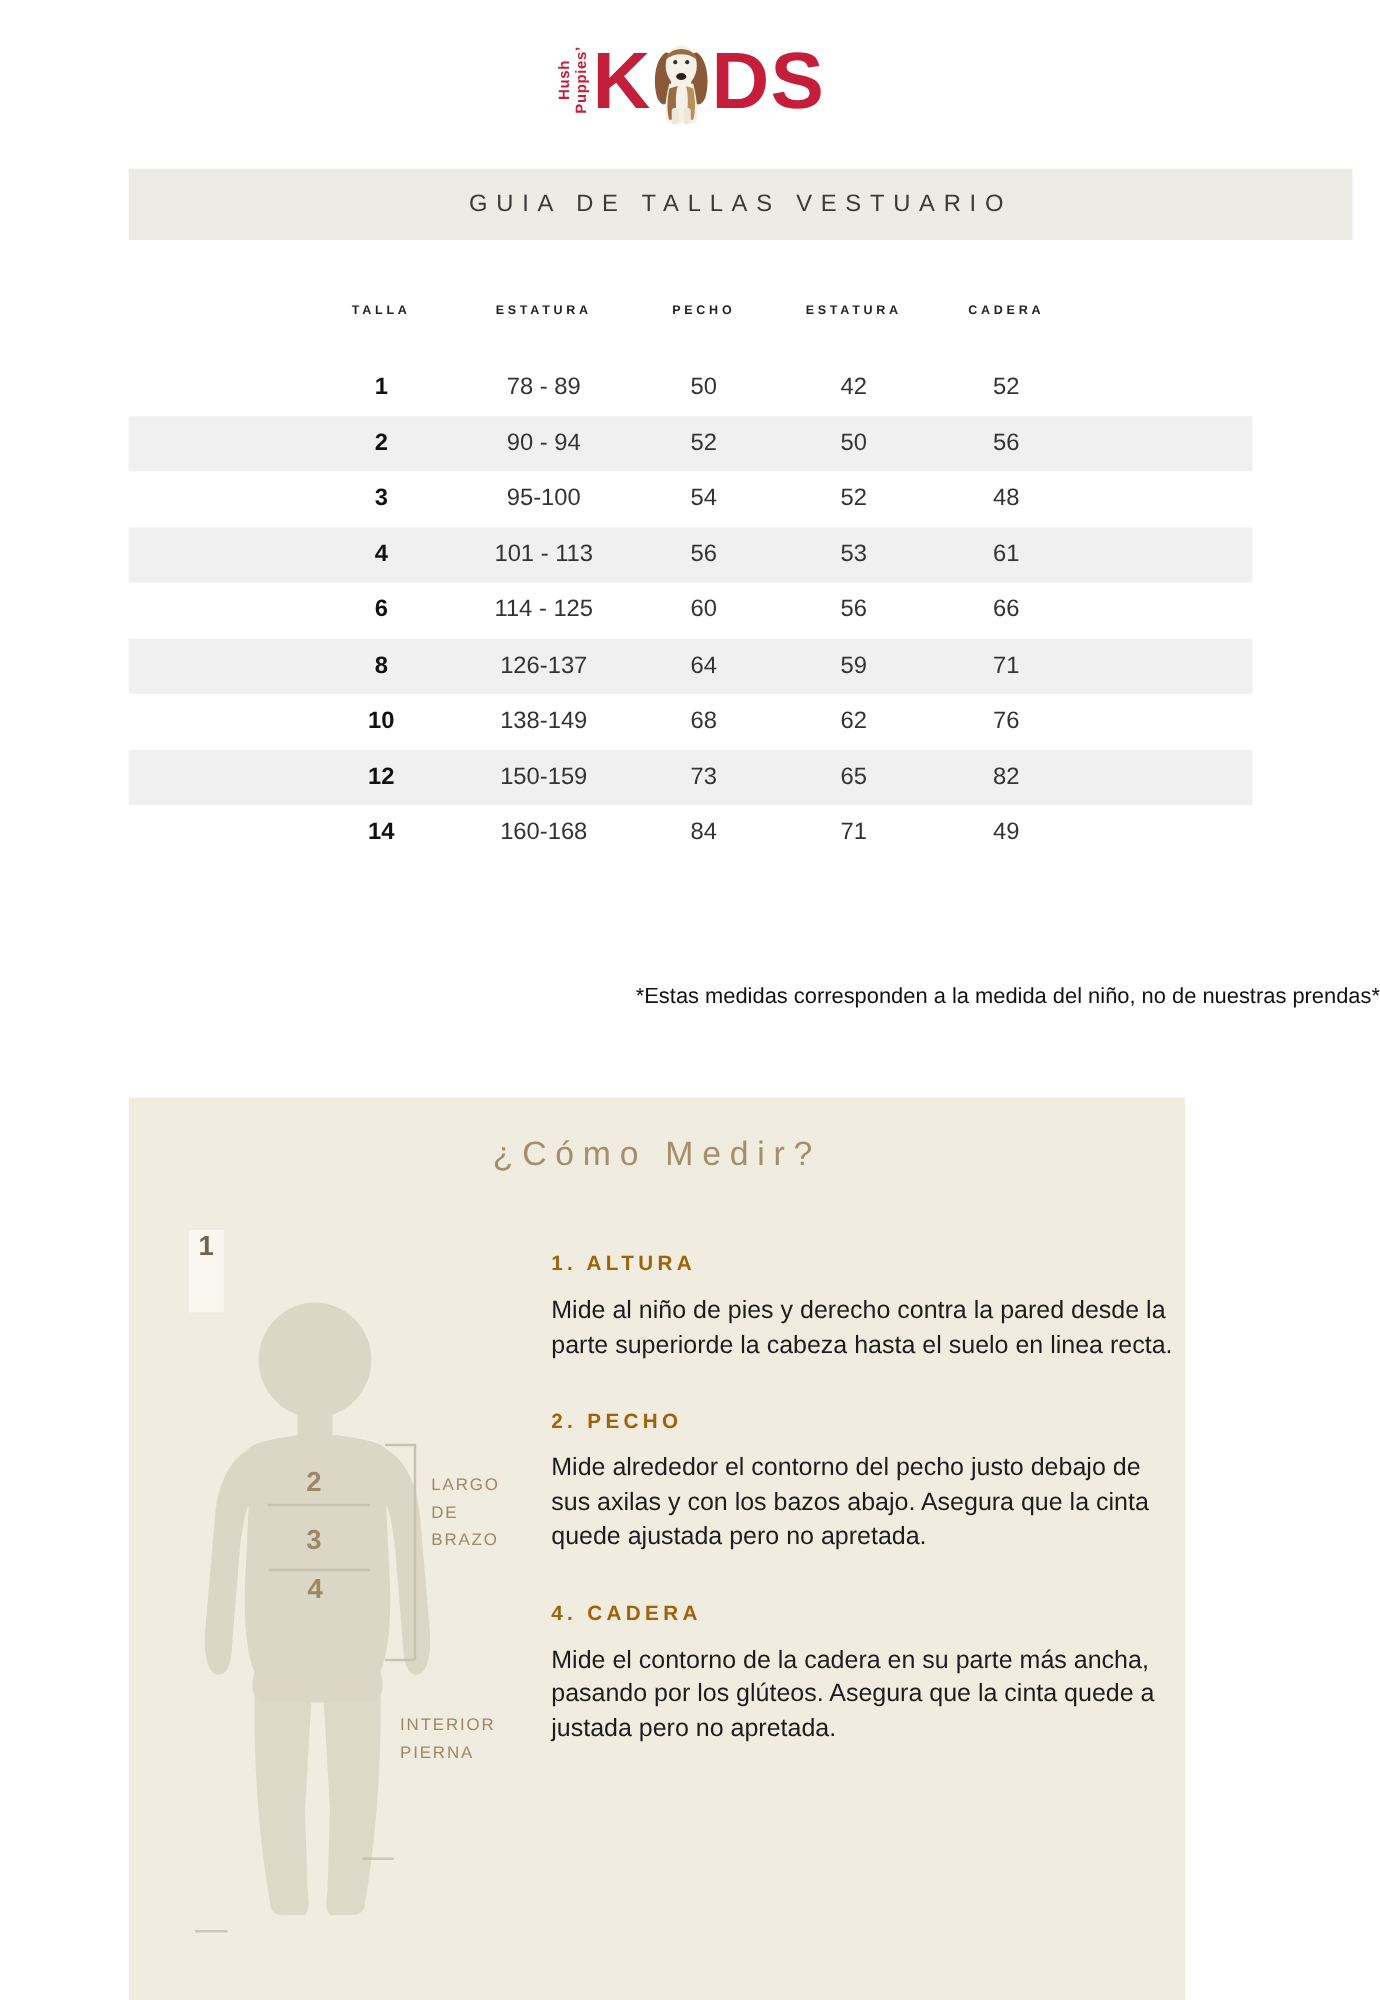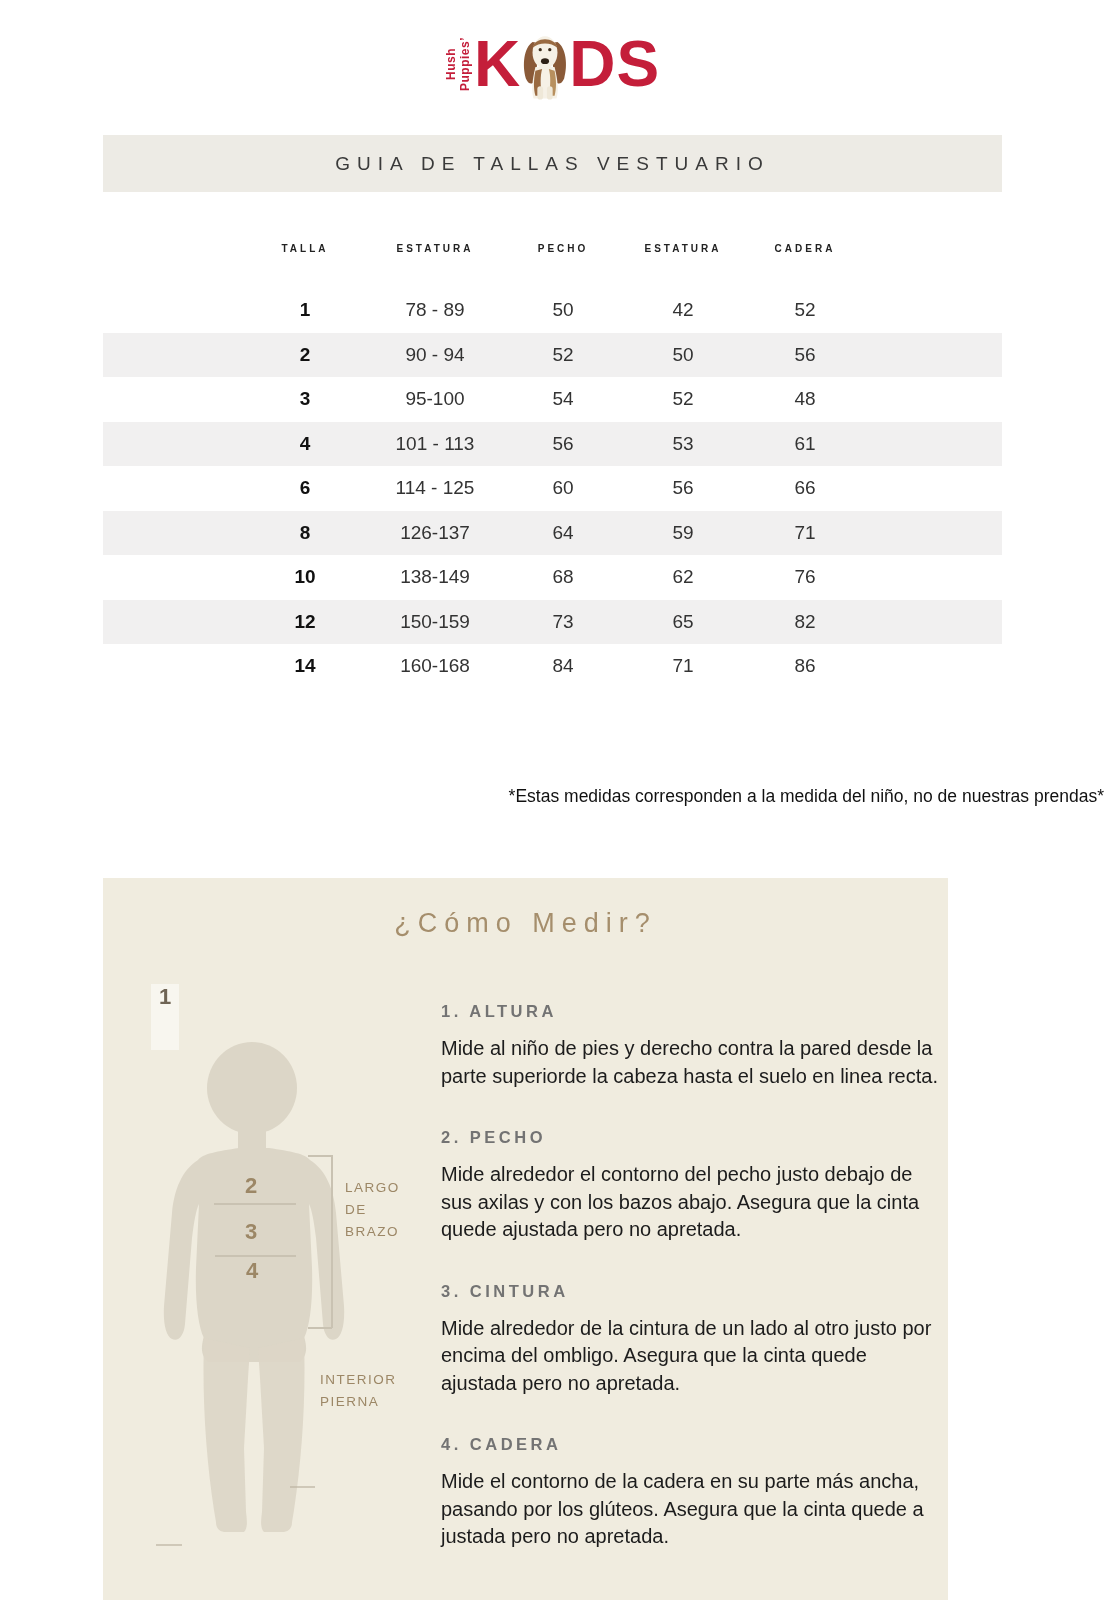--- a/index.html
+++ b/index.html
@@ -23,21 +23,21 @@
   
   .logo{position:absolute;top:18px;left:0;width:1104px;height:92px;
     display:flex;justify-content:center;align-items:center;}
   .logo-vertical{writing-mode:vertical-rl;transform:rotate(180deg);
     font-size:12px;font-weight:700;color:var(--red);letter-spacing:.5px;
     height:76px;text-align:center;margin-right:2px;}
   .logo-letter{font-size:64px;line-height:1;font-weight:700;color:var(--red);letter-spacing:1px;}
   .logo-dog{margin:0 1px;position:relative;top:4px;}
 
   
-  .title-bar{position:absolute;left:103px;top:135px;width:899px;height:57px;
+  .title-bar{position:absolute;left:103px;top:135px;width:979px;height:57px;
     background:var(--bar-bg);display:flex;align-items:center;justify-content:center;}
   .title-bar span{font-size:19px;letter-spacing:7px;color:#3a3a3a;}
 
   
   .size-table{position:absolute;left:103px;top:226px;width:899px;}
   .t-row{display:grid;grid-template-columns:130px 144px 116px 140px 100px 144px 1fr;
     height:44.5px;align-items:center;}
   .t-row .cell{text-align:center;font-size:19px;color:#333;white-space:nowrap;}
   .t-head{height:44px;margin-bottom:18px;}
   .t-head .cell{font-size:10px;font-weight:700;letter-spacing:3px;color:#222;}
@@ -48,21 +48,21 @@
   .footnote{position:absolute;top:786px;left:0;width:1104px;text-align:right;
     font-size:17.5px;color:#111;}
 
   
   .measure-section{position:absolute;left:103px;top:878px;width:845px;height:722px;
     background:var(--section-bg);}
   .measure-title{position:absolute;top:30px;left:0;width:100%;text-align:center;
     font-size:27px;letter-spacing:7px;color:var(--accent);}
 
   .steps{position:absolute;left:338px;top:124px;width:500px;}
-  .step-heading{font-size:16.5px;font-weight:700;letter-spacing:3.5px;color:#737373;
+  .step-heading{font-size:16.5px;font-weight:700;letter-spacing:3.5px;color:#a16207;
     margin-bottom:14px;}
   .step-body{font-size:20px;line-height:27.5px;color:var(--ink);margin-bottom:38px;}
 
   
   .figure{position:absolute;left:0;top:0;width:338px;height:722px;}
   .silhouette{position:absolute;left:-5px;top:130px;}
   .marker-1-box{position:absolute;left:48px;top:106px;width:28px;height:66px;
     background:rgba(255,255,255,.5);text-align:center;}
   .marker-1-box .num{font-size:22px;font-weight:700;color:#6f6454;line-height:1;display:block;margin-top:2px;}
   .fig-num{position:absolute;font-size:22px;font-weight:700;color:var(--accent-small);line-height:1;}
@@ -195,21 +195,21 @@
     <div class="cell">65</div>
     <div class="cell">82</div>
     <div class="cell"></div>
   </div>
   <div class="t-row">
     <div class="cell"></div>
     <div class="cell talla">14</div>
     <div class="cell">160-168</div>
     <div class="cell">84</div>
     <div class="cell">71</div>
-    <div class="cell">86</div>
+    <div class="cell">49</div>
     <div class="cell"></div>
   </div>
 </div>
 
 <div class="footnote">*Estas medidas corresponden a la medida del niño, no de nuestras prendas*</div>
 
 <div class="measure-section">
   <div class="measure-title">¿Cómo Medir?</div>
 
   <div class="figure">
@@ -246,21 +246,17 @@
   <div class="steps">
     <div class="step">
       <div class="step-heading">1.  ALTURA</div>
       <div class="step-body">Mide al niño de pies y derecho contra la pared desde la parte superiorde la cabeza hasta el suelo en linea recta.</div>
     </div>
     <div class="step">
       <div class="step-heading">2.  PECHO</div>
       <div class="step-body">Mide alrededor el contorno del pecho  justo debajo de sus axilas y con los bazos abajo. Asegura que la cinta quede ajustada pero no apretada.</div>
     </div>
     <div class="step">
-      <div class="step-heading">3.  CINTURA</div>
-      <div class="step-body">Mide alrededor de la cintura de un lado al otro justo por encima del ombligo. Asegura que la cinta quede ajustada pero no apretada.</div>
-    </div>
-    <div class="step">
       <div class="step-heading">4.  CADERA</div>
       <div class="step-body">Mide el contorno de la cadera en su parte más ancha, pasando por los glúteos. Asegura que la cinta quede a justada pero no apretada.</div>
     </div>
   </div>
 </div>
 
 </body></html>

